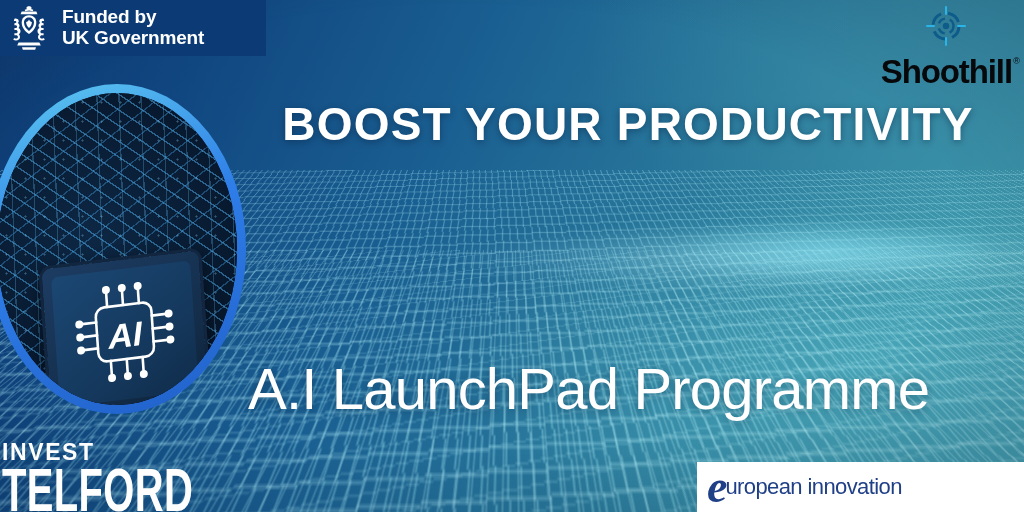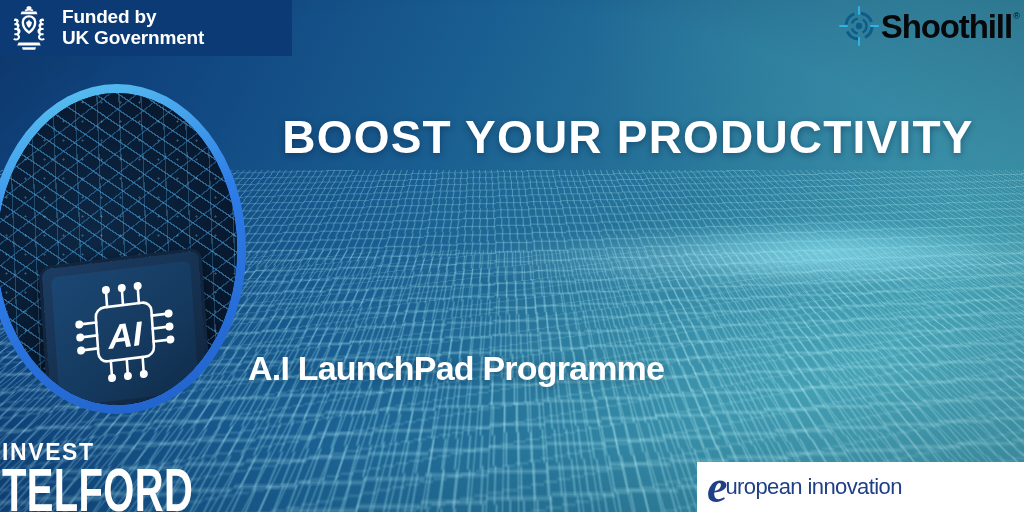--- a/index.html
+++ b/index.html
@@ -74,21 +74,21 @@
   }
   .vignette {
     position: absolute; inset: 0;
     background: radial-gradient(ellipse 90% 80% at 45% 45%, rgba(0,0,0,0) 55%, rgba(4,26,55,0.30) 100%);
   }
 
   
   .ukgov {
     position: absolute;
     left: 0; top: 0;
-    width: 292px; height: 56px;
+    width: 266px; height: 56px;
     background: #0c3a74;
     display: flex;
     align-items: center;
     gap: 10px;
     padding-left: 6px;
     box-sizing: border-box;
   }
   .crest { width: 46px; height: 48px; flex: 0 0 auto; }
   .ukgov-text {
     color: #ffffff;
@@ -98,20 +98,22 @@
     letter-spacing: -0.2px;
     white-space: pre-line;
   }
 
   
   .shoothill {
     position: absolute;
     right: 12px; top: 4px;
     display: flex;
     align-items: center;
+    gap: 7px;
+    flex-direction: column;
   }
   .target-icon { width: 44px; height: 44px; flex: 0 0 auto; }
   .shoothill-word {
     position: relative;
     color: #07080a;
     font-size: 33px;
     font-weight: bold;
     letter-spacing: -1.1px;
     line-height: 1;
   }
@@ -171,40 +173,40 @@
     position: absolute;
     left: 9px; top: 9px; right: 9px; bottom: 9px;
     border-radius: 7px;
     background: linear-gradient(145deg, #1b4773 0%, #15395e 60%, #102c4a 100%);
   }
   .chip-glyph { position: absolute; left: 12px; top: 8px; width: 116px; height: 110px; }
 
   
   .headline {
     position: absolute;
-    left: 248px; top: 113px;
+    left: 248px; top: 100px;
     width: 760px;
     color: #ffffff;
     font-size: 46px;
     font-weight: bold;
     letter-spacing: 1.2px;
     line-height: 1.05;
     text-align: center;
     font-stretch: condensed;
     text-shadow: 0 2px 7px rgba(6,32,62,0.45);
   }
 
   
   .subtitle {
     position: absolute;
-    left: 248px; top: 350px;
+    left: 248px; top: 358px;
     width: 700px;
     color: #ffffff;
-    font-size: 34px;
-    font-weight: bold;
+    font-size: 58px;
+    font-weight: normal;
     letter-spacing: -0.8px;
     line-height: 1.08;
     text-shadow: 0 2px 8px rgba(8,40,70,0.4);
   }
 
   
   .telford {
     position: absolute;
     left: 2px; bottom: -8px;
     color: #ffffff;

